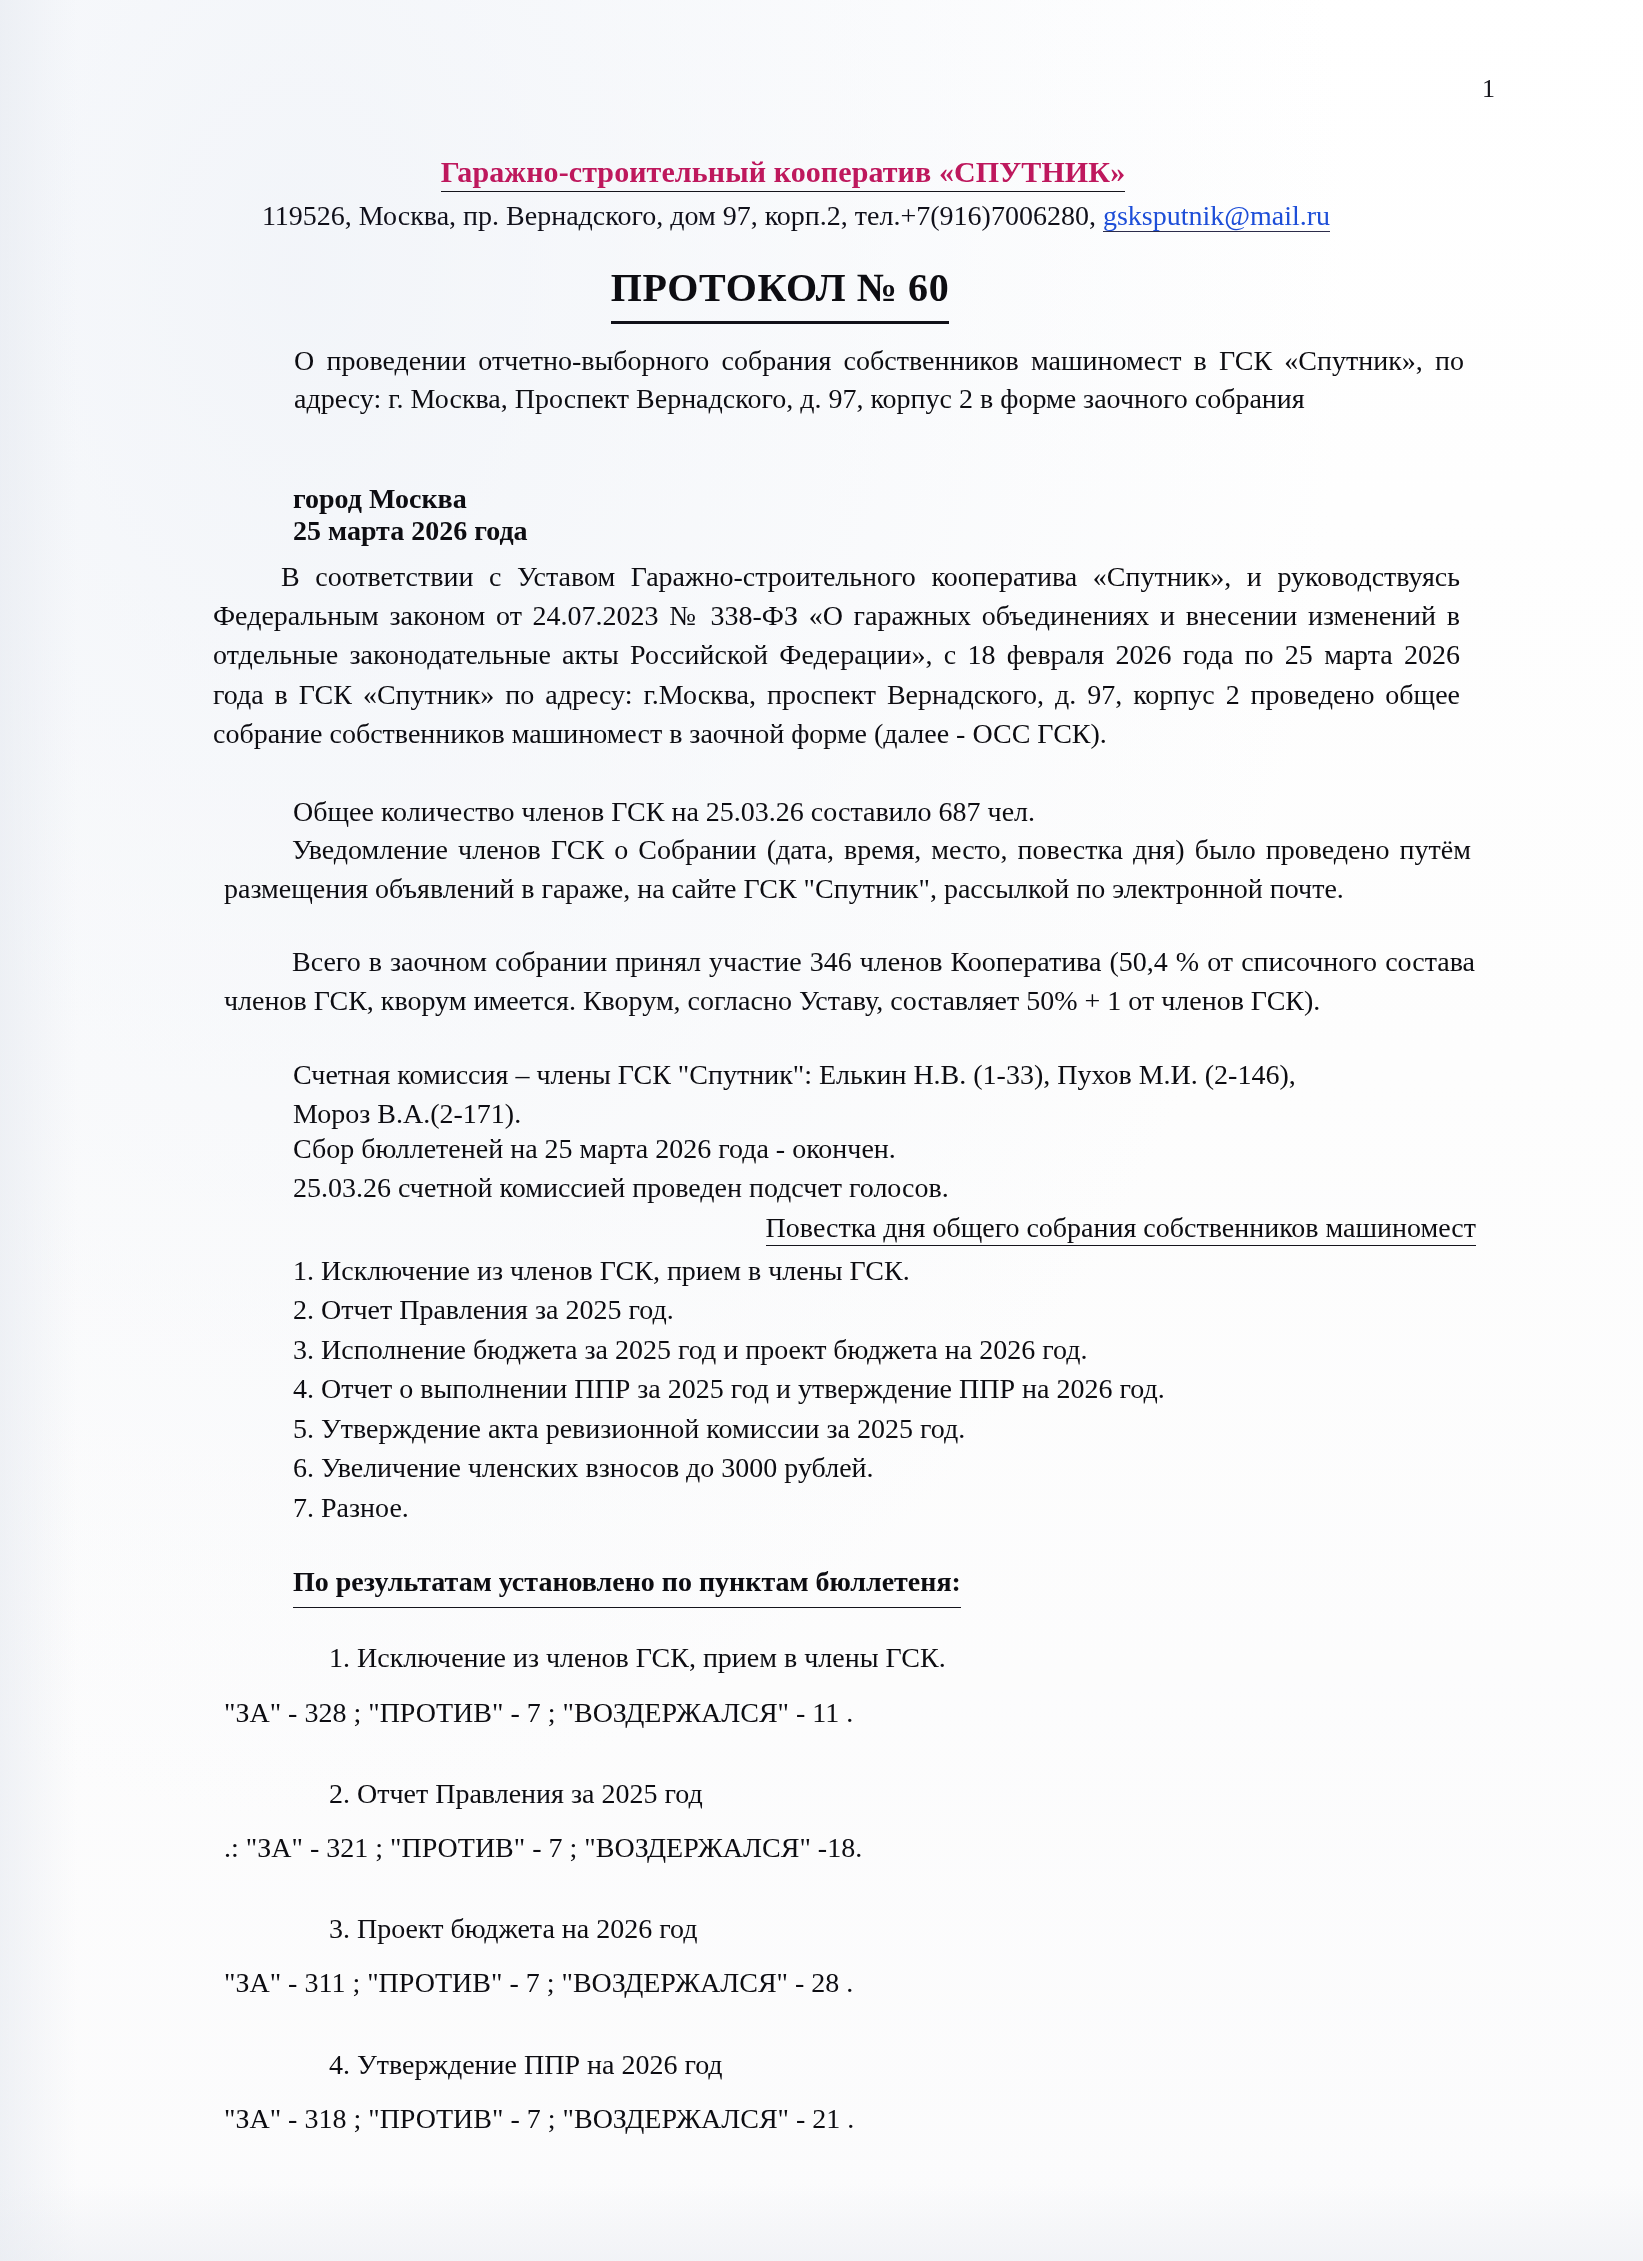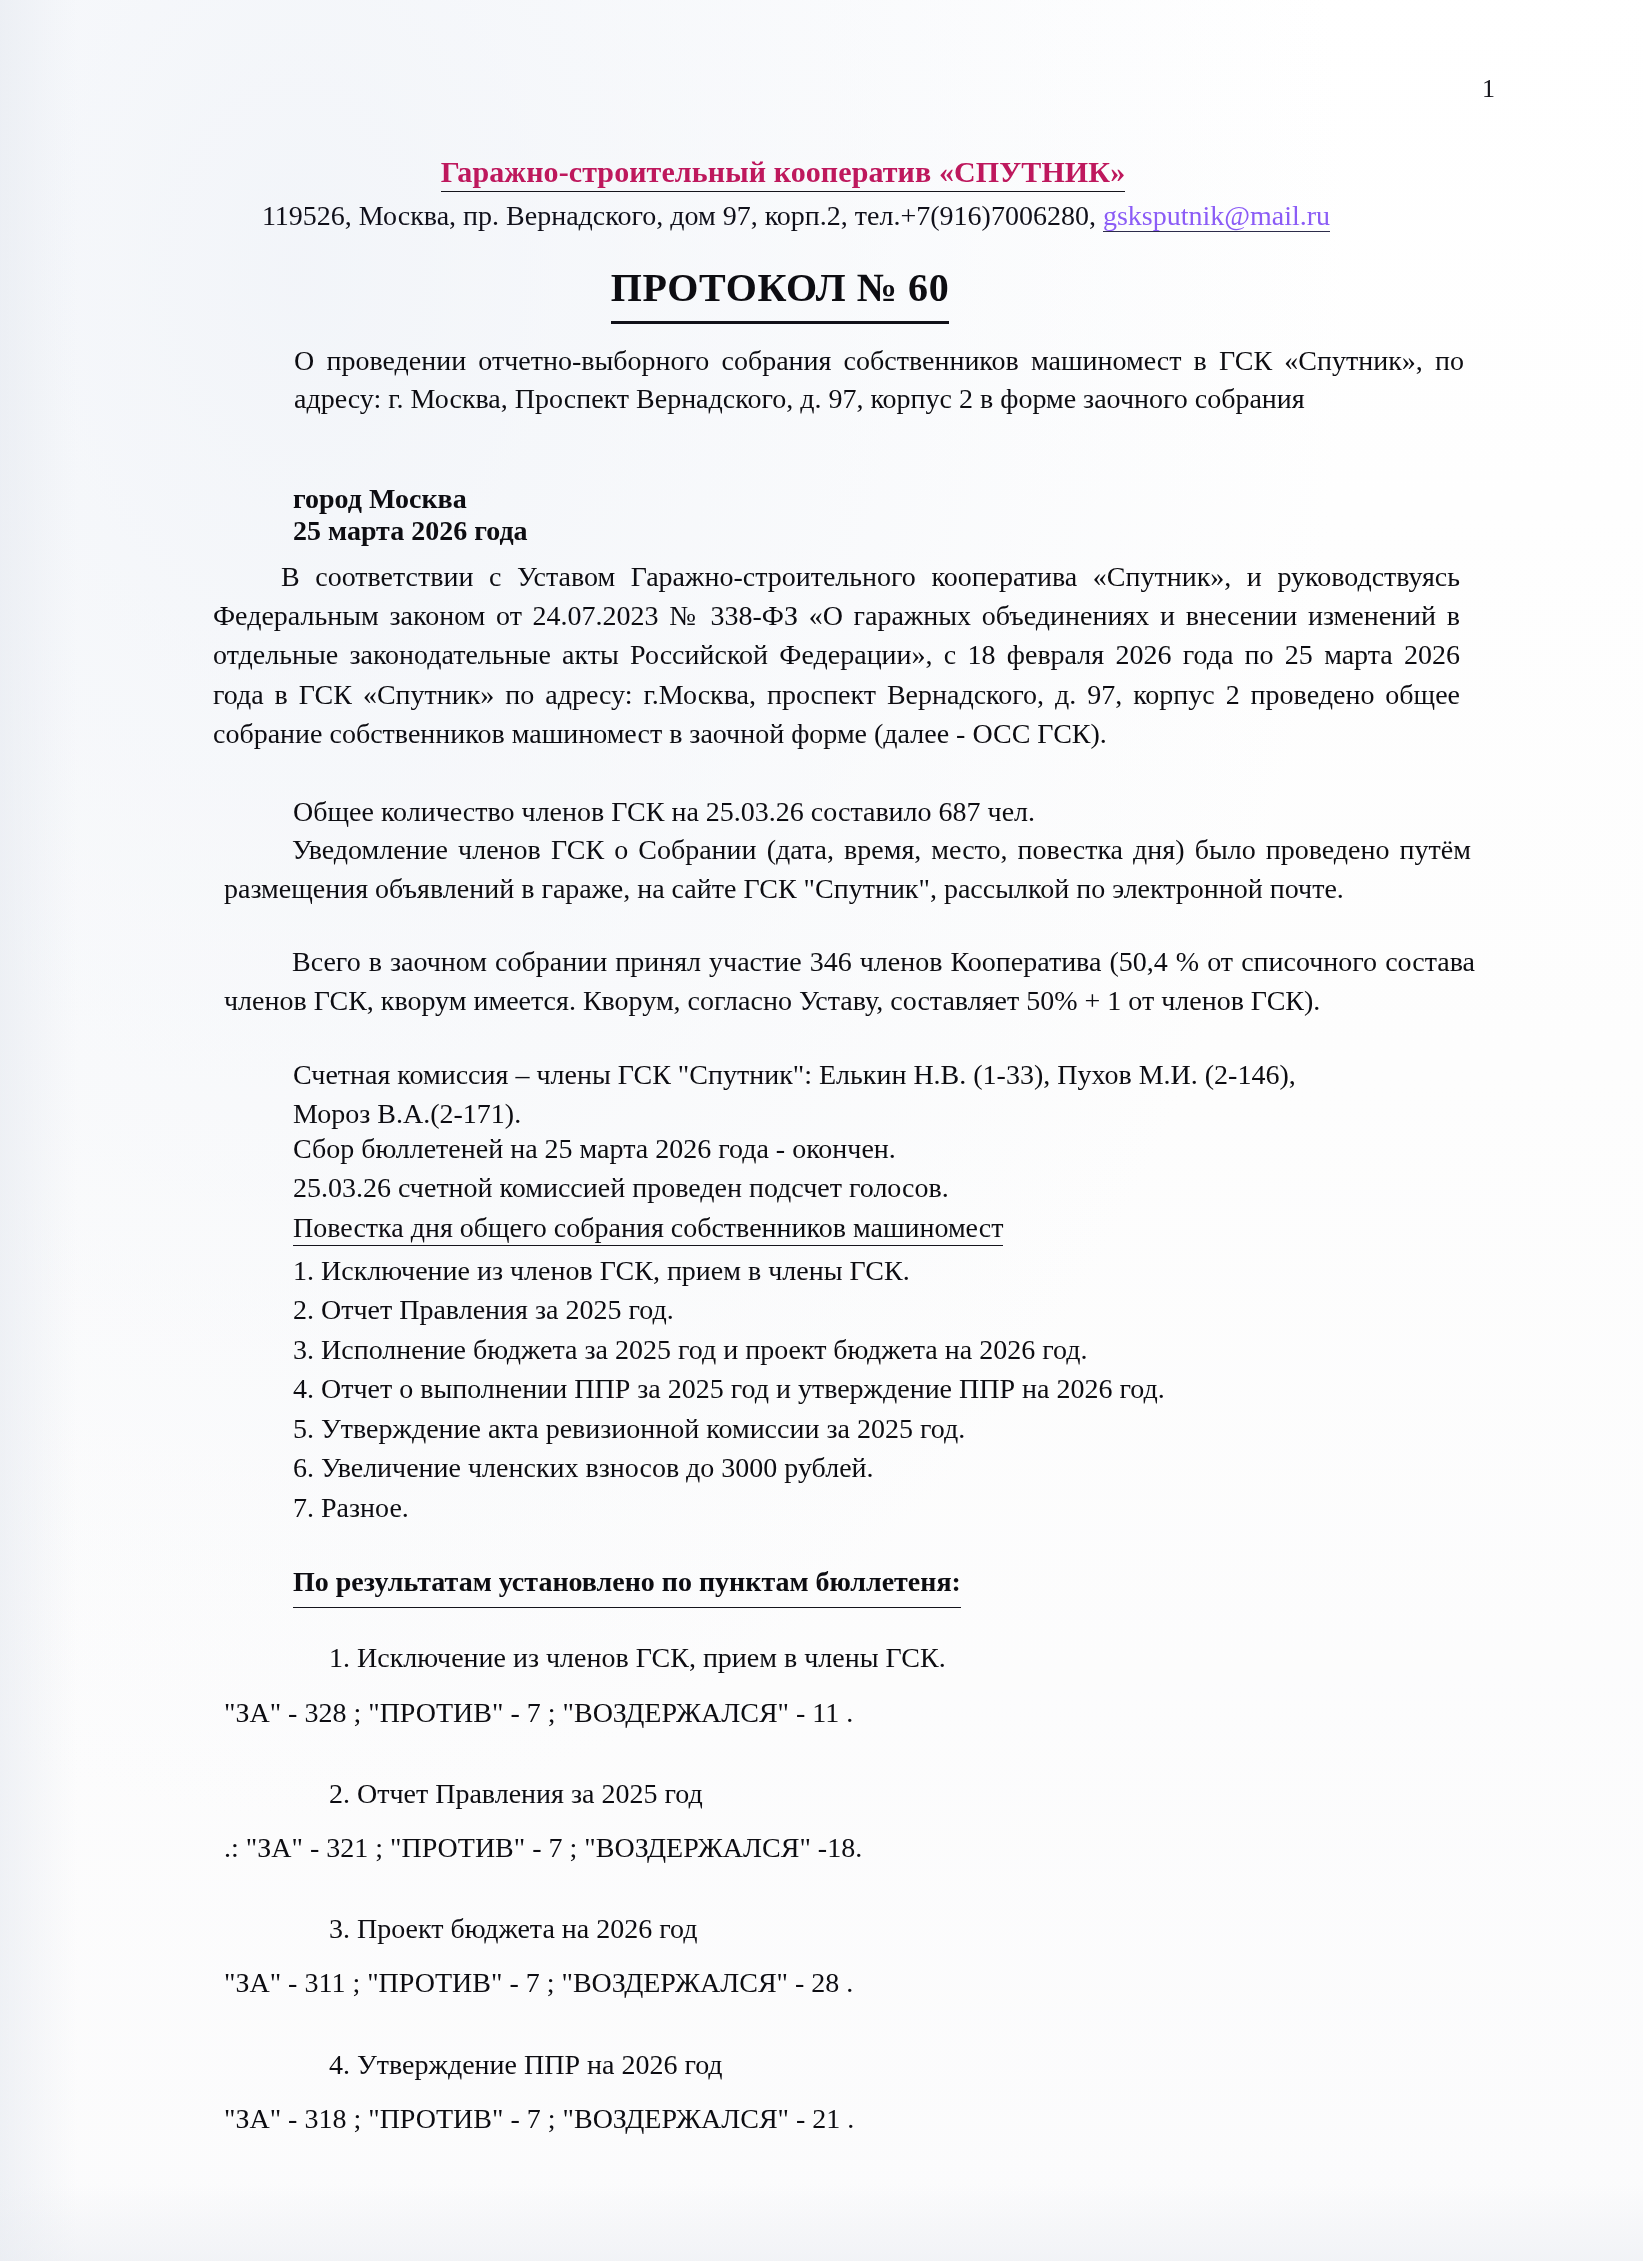--- a/index.html
+++ b/index.html
@@ -68,21 +68,21 @@
     top: 200px;
     left: 0;
     width: 1592px;
     text-align: center;
     font-size: 28px;
     color: #10101a;
     white-space: nowrap;
   }
   .org-addr .mail {
     border-bottom: 1.3px solid #2c2c4a;
-    color: #8b5cf6;
+    color: #1d4ed8;
     margin-top: 16px;
   }
 
   .doc-title {
     position: absolute;
     top: 264px;
     left: 0;
     width: 1560px;
     text-align: center;
     font-size: 40px;
@@ -167,21 +167,21 @@
     top: 1168px;
     left: 293px;
     width: 1180px;
   }
 
   .agenda-head {
     position: absolute;
     top: 1212px;
     left: 293px;
     width: 1183px;
-    text-align: left;
+    text-align: right;
     font-size: 28px;
   }
   .agenda-head span { border-bottom: 1.9px solid #15151d; padding-bottom: 1.9px; }
 
   .agenda-list {
     position: absolute;
     top: 1251px;
     left: 293px;
     width: 1192px;
     font-size: 28px;

